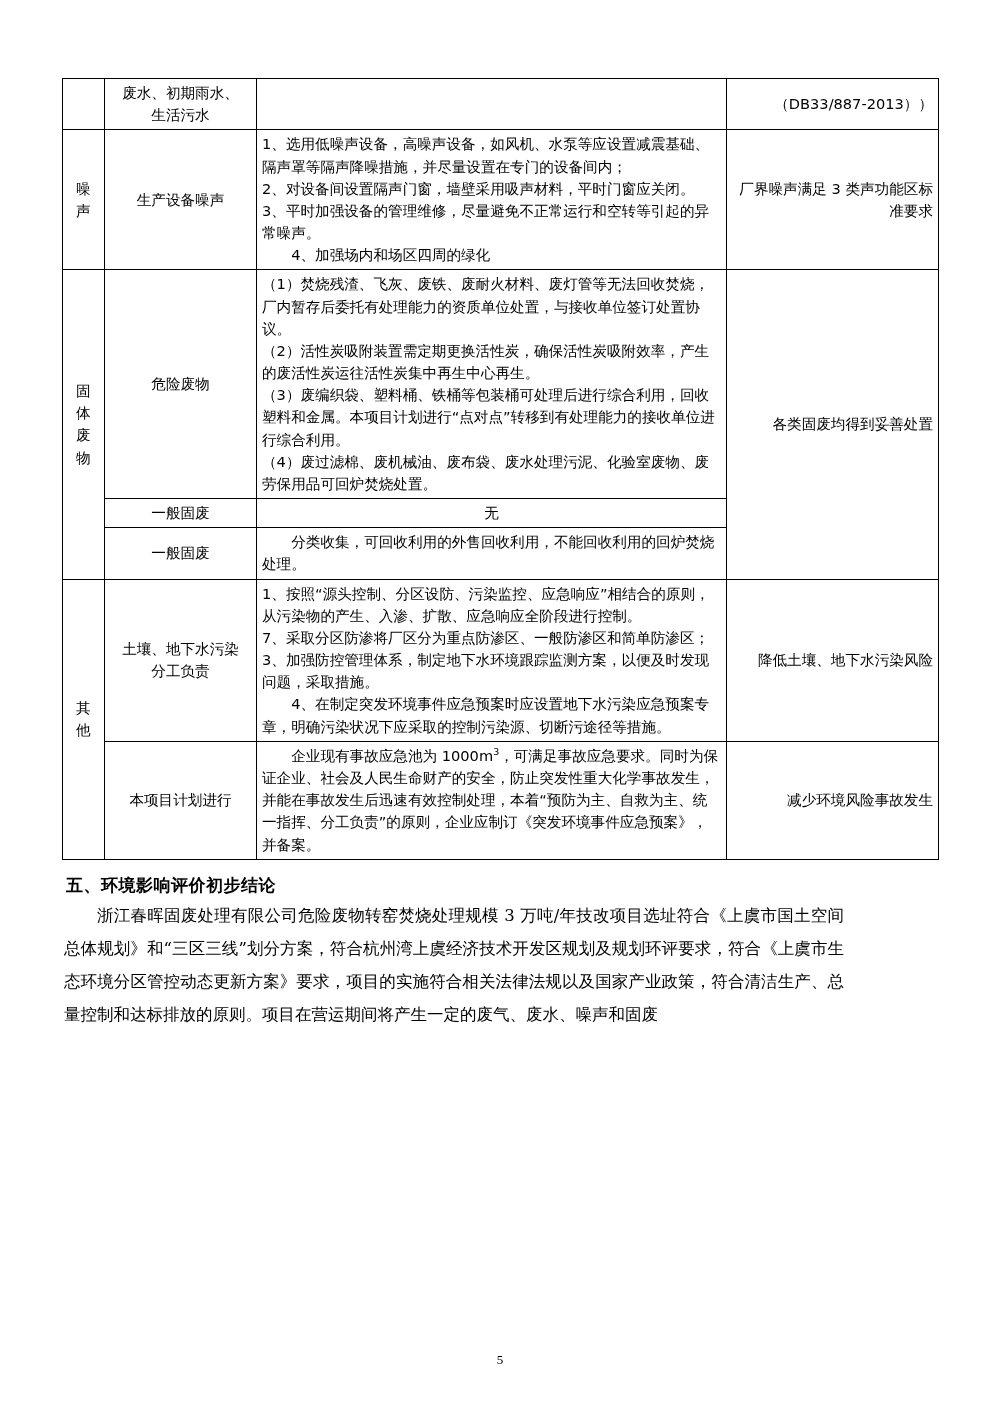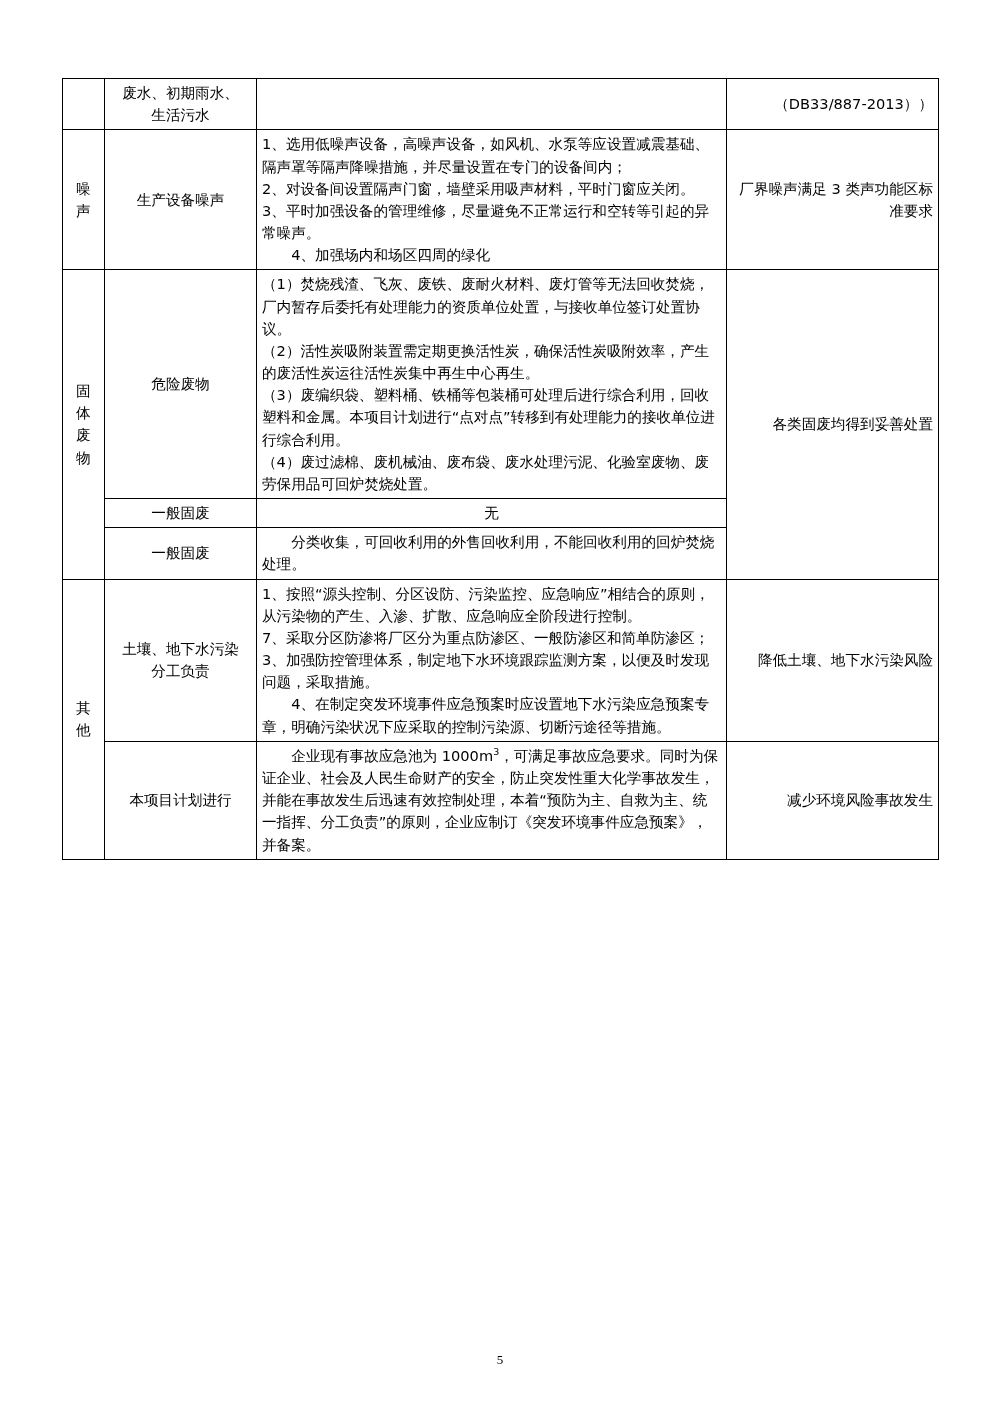--- a/index.html
+++ b/index.html
@@ -172,17 +172,19 @@
       <tr>
         <td class="c-name">本项目计划进行</td>
         <td class="c-body">
           <p class="p indent">企业现有事故应急池为 1000m<sup>3</sup>，可满足事故应急要求。同时为保证企业、社会及人民生命财产的安全，防止突发性重大化学事故发生，并能在事故发生后迅速有效控制处理，本着“预防为主、自救为主、统一指挥、分工负责”的原则，企业应制订《突发环境事件应急预案》，并备案。</p>
         </td>
         <td class="c-eff center">减少环境风险事故发生</td>
       </tr>
     </tbody>
   </table>
 
+  <h2 class="sec-title">五、环境影响评价初步结论</h2>
 
+  <p class="para">浙江春晖固废处理有限公司危险废物转窑焚烧处理规模 3 万吨/年技改项目选址符合《上虞市国土空间总体规划》和“三区三线”划分方案，符合杭州湾上虞经济技术开发区规划及规划环评要求，符合《上虞市生态环境分区管控动态更新方案》要求，项目的实施符合相关法律法规以及国家产业政策，符合清洁生产、总量控制和达标排放的原则。项目在营运期间将产生一定的废气、废水、噪声和固废</p>
 
 </div>
 
 <div class="pagenum">5</div>
 
 </body></html>

